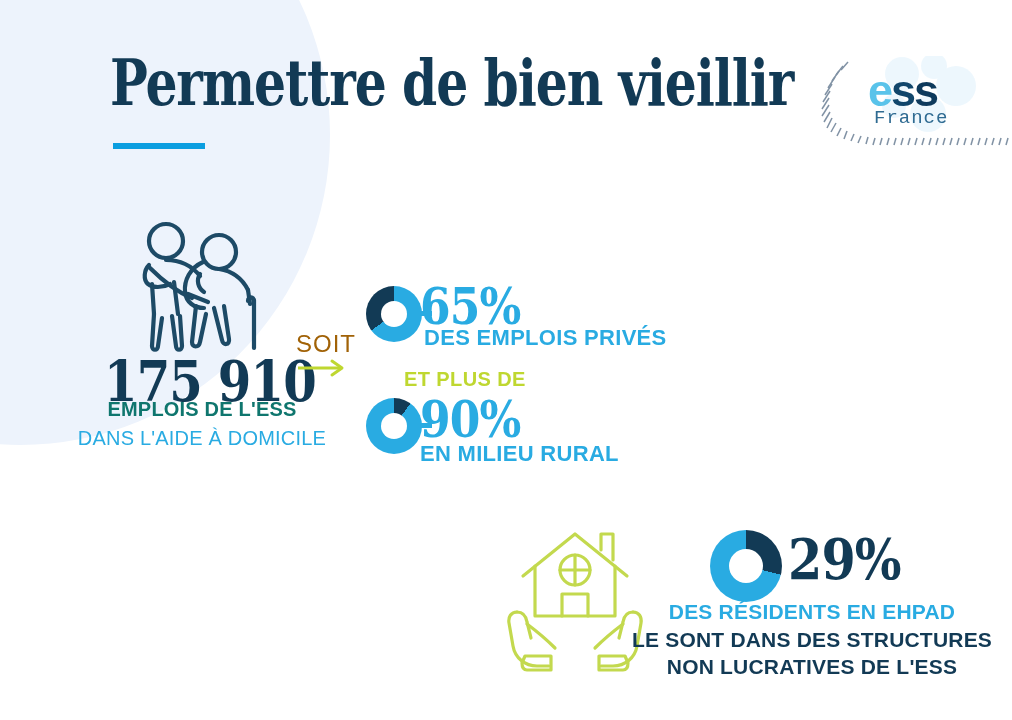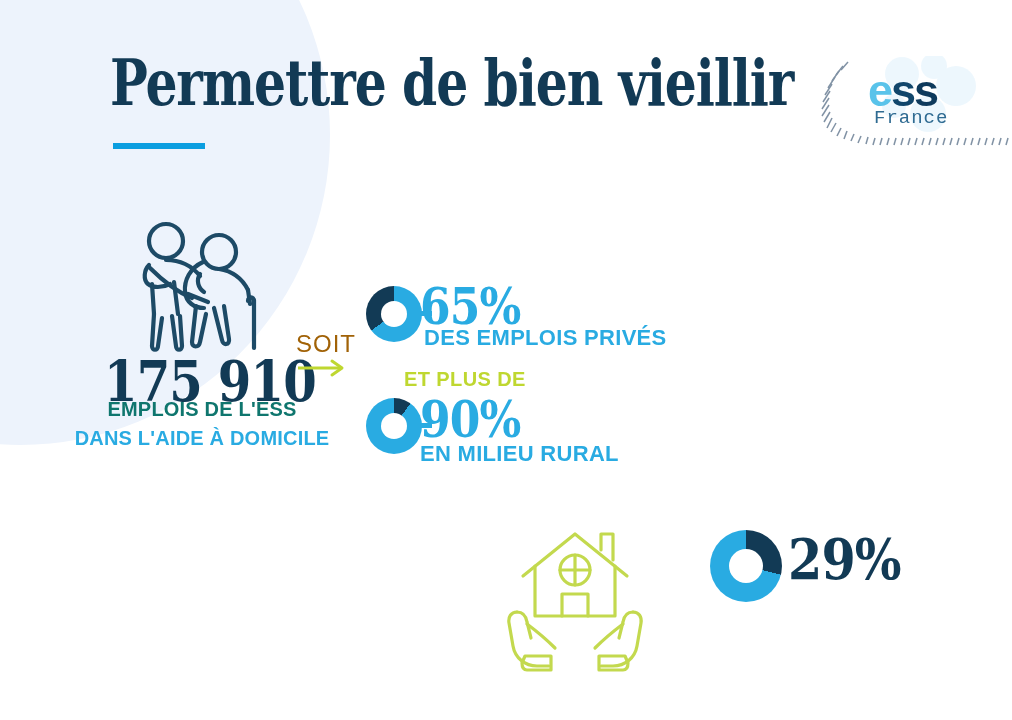--- a/index.html
+++ b/index.html
@@ -128,21 +128,21 @@
     font-size: 20px;
     letter-spacing: 0.2px;
     color: #0f766e;
   }
   .stat-line-2 {
     position: absolute;
     left: 0;
     top: 427px;
     width: 404px;
     text-align: center;
-    font-weight: bold;
+    font-weight: normal;
     font-size: 20px;
     letter-spacing: 0.2px;
     color: #29abe2;
   }
   
   .soit {
     position: absolute;
     left: 296px;
     top: 330px;
     font-weight: normal;
@@ -418,14 +418,19 @@
       <path d="M 118 104 C 110 110 98 120 90 128"></path>
       <path d="M 120 136 L 94 136 L 94 150 L 118 150 C 122 150 123 146 123 143 Z"></path>
     </g>
   </svg>
 
   <div class="donut" style="left:710px; top:530px; width:72px; height:72px;
               background: conic-gradient(#123a55 0deg 104deg, #29abe2 104deg 360deg);">
     <div class="donut-hole" style="width:34px;height:34px;"></div>
   </div>
   <div class="pct29">29%</div>
+  <div class="ehpad-lines">
+    <div class="ehpad-line ehpad-blue">DES RÉSIDENTS EN EHPAD</div>
+    <div class="ehpad-line ehpad-navy">LE SONT DANS DES STRUCTURES</div>
+    <div class="ehpad-line ehpad-navy">NON LUCRATIVES DE L'ESS</div>
+  </div>
 
 </div>
 
 </body></html>

